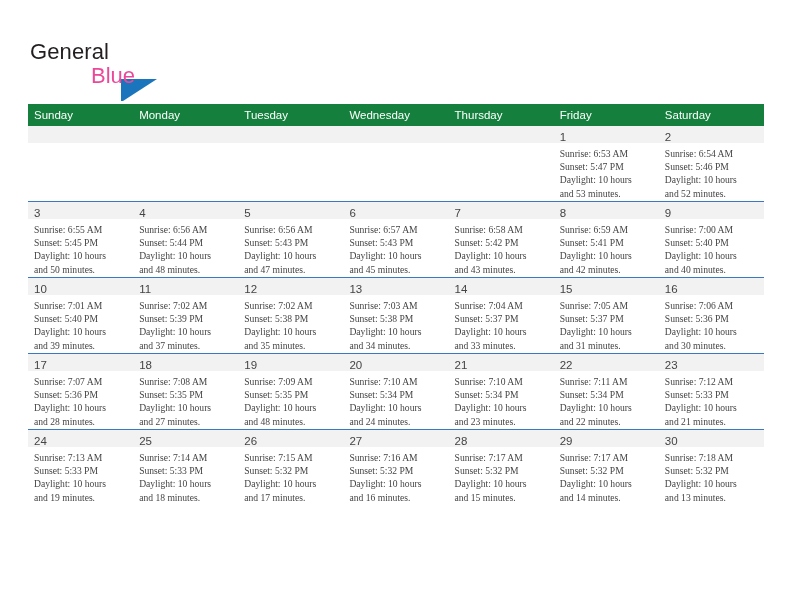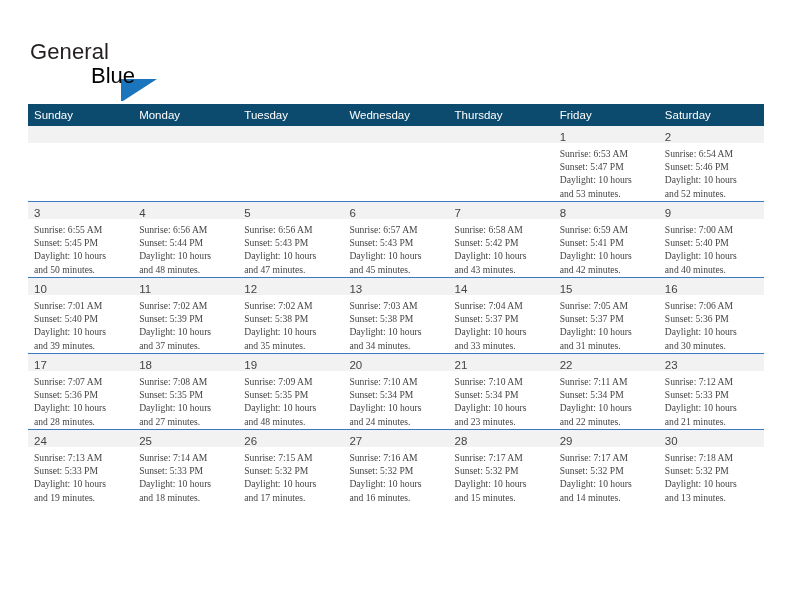--- a/index.html
+++ b/index.html
@@ -61,21 +61,21 @@
     top: 41px;
     width: 2px;
     height: 22px;
     background: #1b75bc;
   }
   .brand-line2 {
     position: absolute;
     left: 63px;
     top: 26px;
     font-size: 22px;
-    color: #000000;
+    color: #ec4899;
     line-height: 24px;
     white-space: nowrap;
   }
 
   .title-block {
     position: absolute;
     right: 0;
     top: 0;
     text-align: right;
   }
@@ -98,21 +98,21 @@
   
   .calendar {
     position: absolute;
     left: 28px;
     top: 104px;
     width: 736px;
     border-collapse: collapse;
     table-layout: fixed;
   }
   .calendar th {
-    background: #0c4a6e;
+    background: #15803d;
     color: #ffffff;
     font-size: 11.5px;
     font-weight: normal;
     text-align: left;
     padding: 5px 0 5px 6px;
     height: 12px;
     border: none;
   }
   .calendar td {
     vertical-align: top;

